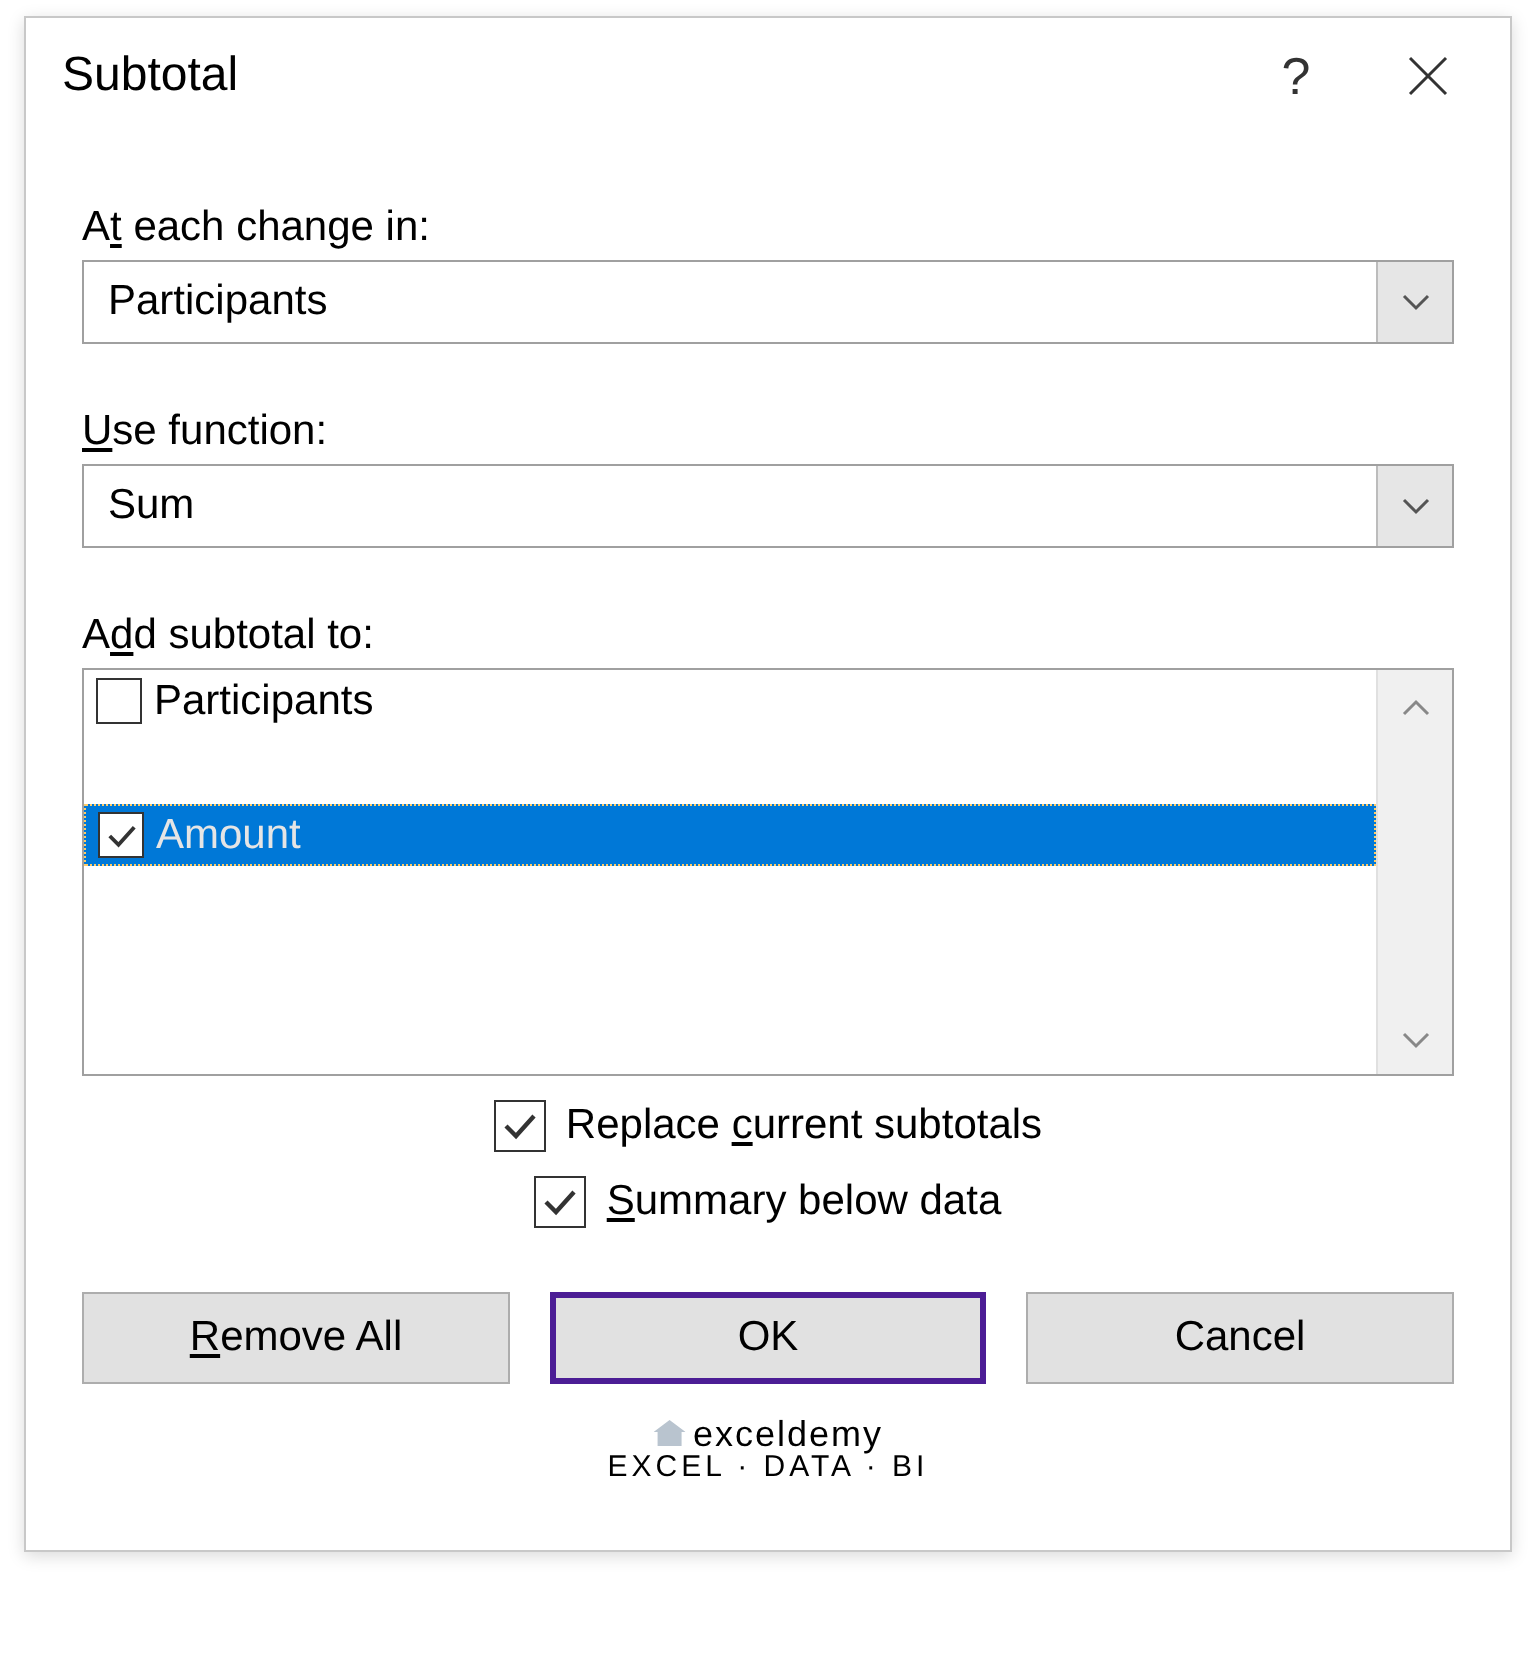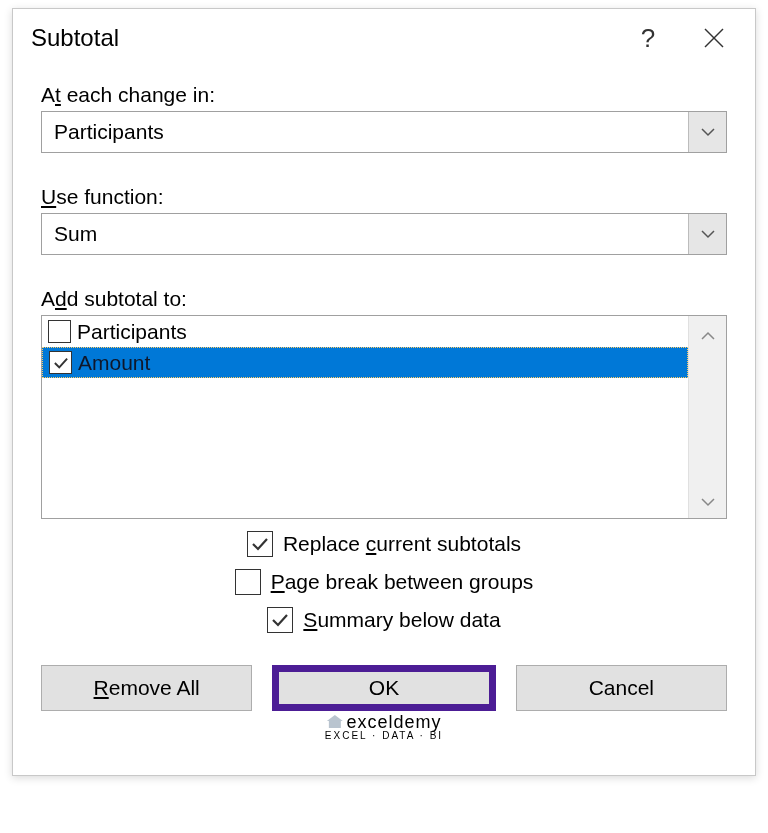--- a/index.html
+++ b/index.html
@@ -53,21 +53,21 @@
     padding: 14px 28px 0 28px;
     flex: 1;
     display: flex;
     flex-direction: column;
   }
   .field-label {
     font-size: 21px;
     margin-bottom: 4px;
     margin-top: 32px;
   }
-  .field-label:first-child { margin-top: 4px; }
+  .field-label:first-child { margin-top: 23px; }
   .underline { text-decoration: underline; }
   .combo {
     position: relative;
     width: 100%;
     height: 42px;
     border: 1px solid #a0a0a0;
     background: #ffffff;
     display: flex;
     align-items: center;
   }
@@ -101,22 +101,23 @@
   .list-item {
     display: flex;
     align-items: center;
     height: 31px;
     padding-left: 6px;
     font-size: 21px;
     gap: 6px;
   }
   .list-item.selected {
     background: #0078d7;
-    color: #0f172a;
+    color: #e5e5e5;
     border: 1px dotted #ffcc66;
+    margin-top: 36px;
   }
   .item-check {
     width: 23px;
     height: 23px;
     background: #ffffff;
     border: 1px solid #333;
     display: inline-flex;
     align-items: center;
     justify-content: center;
     flex-shrink: 0;
@@ -165,37 +166,37 @@
     background: #e1e1e1;
     border: 1px solid #adadad;
     font-size: 21px;
     display: flex;
     align-items: center;
     justify-content: center;
     font-family: inherit;
   }
   .btn.primary {
     background: #e1e1e1;
-    border: 7px solid #4c1d95;
+    border: 3px solid #4c1d95;
   }
   .watermark {
     position: absolute;
     bottom: 34px;
     left: 50%;
     transform: translateX(-50%);
     font-size: 14px;
     color: #000000;
     display: flex;
     flex-direction: column;
     align-items: center;
     line-height: 1;
     pointer-events: none;
   }
   .watermark .wm-top { font-size: 18px; letter-spacing: 1px; display:flex; align-items:center; gap:4px;}
-  .watermark .wm-bot { font-size: 10px; letter-spacing: 2px; }
+  .watermark .wm-bot { font-size: 15px; letter-spacing: 2px; }
 </style>
 </head>
 <body>
 
 <div class="dialog">
   <div class="titlebar">
     <div class="title">Subtotal</div>
     <div class="title-btn help">?</div>
     <div class="title-btn close">
       <svg viewBox="0 0 22 22">
@@ -255,24 +256,20 @@
 
     <div class="check-row">
       <span class="checkbox" id="cb-replace">
           <svg viewBox="0 0 18 16">
             <polyline points="2,8 7,13 16,3" fill="none" stroke="#333" stroke-width="2.2"></polyline>
           </svg>
         </span>
       <span><span>Replace </span><span class="underline">c</span><span>urrent subtotals</span></span>
     </div>
     <div class="check-row">
-      <span class="checkbox" id="cb-page"></span>
-      <span><span></span><span class="underline">P</span><span>age break between groups</span></span>
-    </div>
-    <div class="check-row">
       <span class="checkbox" id="cb-summary">
           <svg viewBox="0 0 18 16">
             <polyline points="2,8 7,13 16,3" fill="none" stroke="#333" stroke-width="2.2"></polyline>
           </svg>
         </span>
       <span><span></span><span class="underline">S</span><span>ummary below data</span></span>
     </div>
 
     <div class="button-row">
       <div class="btn">

